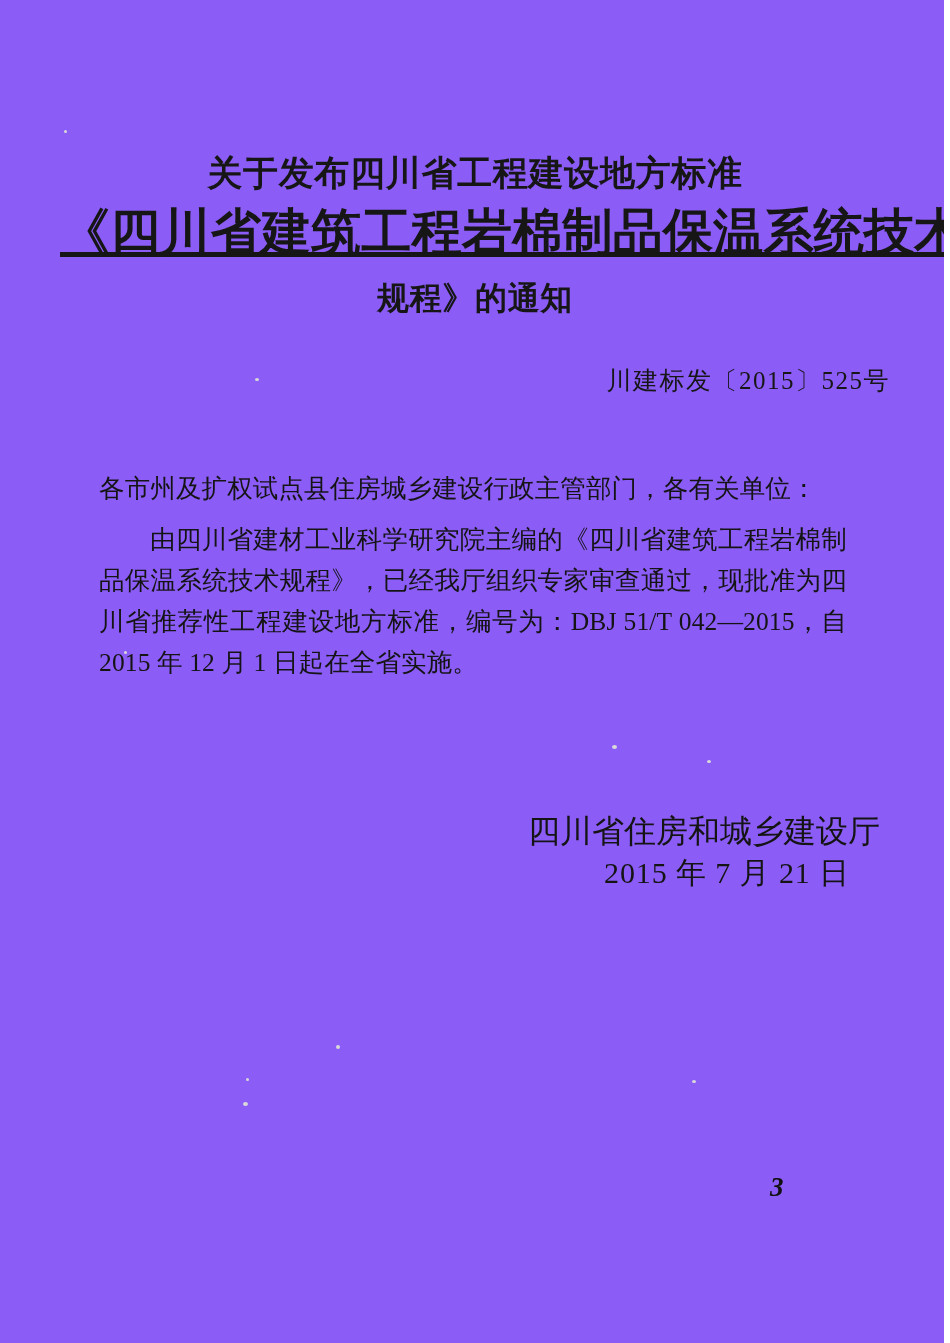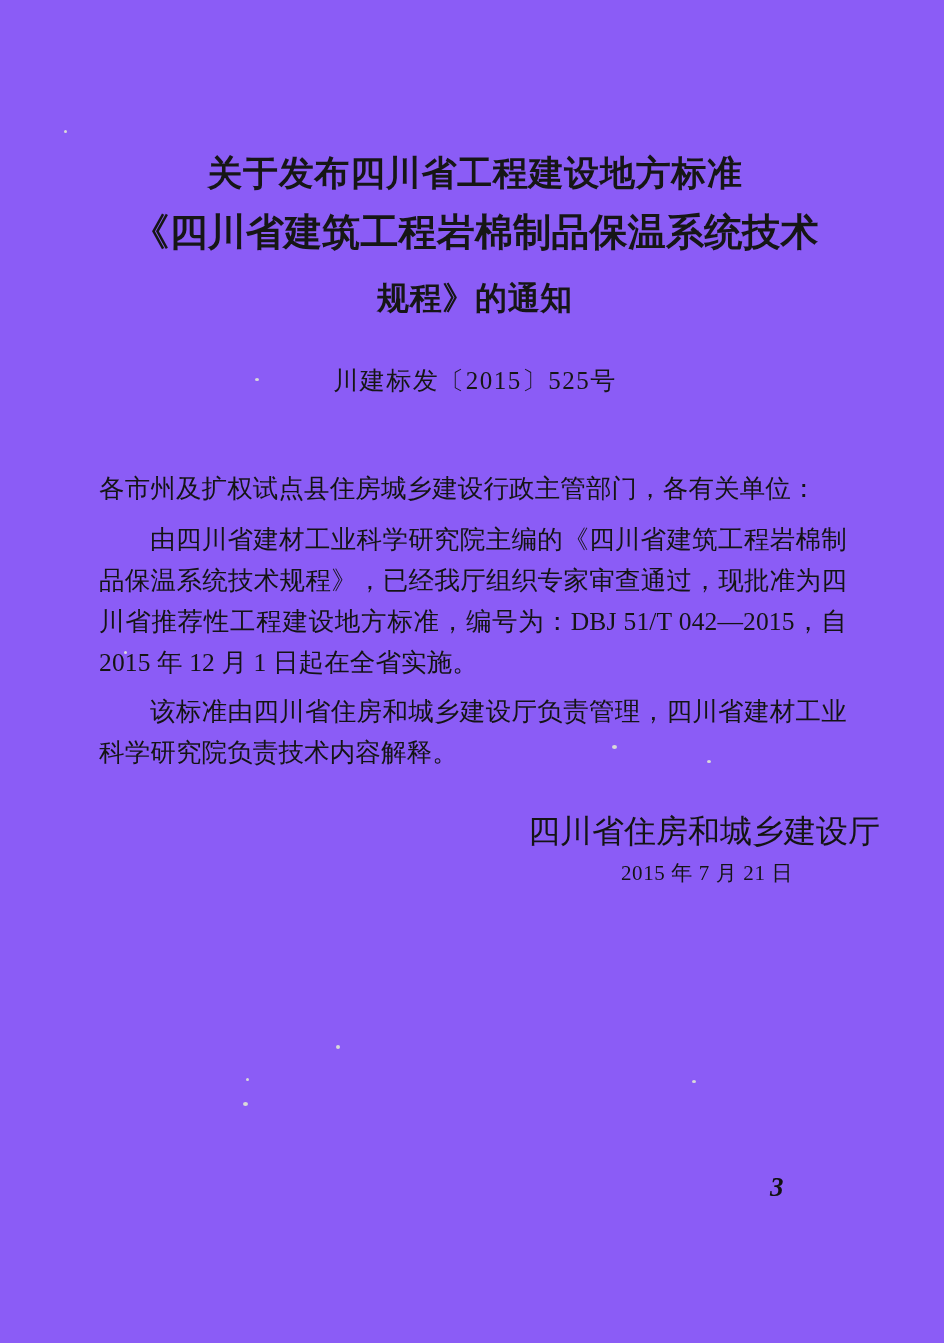--- a/index.html
+++ b/index.html
@@ -49,36 +49,37 @@
     font-weight: 700;
     color: #161616;
     letter-spacing: 0.02em;
     white-space: nowrap;
   }
   .title-line-1 {
     font-size: 35px;
     line-height: 54px;
   }
   .title-line-2 {
-    font-size: 38px;
+    font-size: 50px;
     line-height: 64px;
     letter-spacing: 0.005em;
+    text-decoration: underline;
   }
   .title-line-3 {
     font-size: 32px;
     line-height: 68px;
   }
 
   
   .doc-number {
     position: absolute;
     left: 60px;
     top: 364px;
     width: 830px;
-    text-align: center;
+    text-align: right;
     font-family: "Liberation Serif", "DejaVu Serif", serif;
     font-size: 25px;
     letter-spacing: 0.06em;
     color: #161616;
   }
 
   
   .body-text {
     position: absolute;
     left: 99px;
@@ -116,23 +117,23 @@
     color: #141414;
   }
   .sig-org {
     font-size: 32px;
     line-height: 42px;
     text-align: left;
     padding-left: 28px;
     white-space: nowrap;
   }
   .sig-date {
-    font-size: 21px;
+    font-size: 30px;
     line-height: 42px;
-    text-align: center;
+    text-align: right;
     padding-left: 64px;
     letter-spacing: 0.03em;
     white-space: nowrap;
   }
 
   
   .page-number {
     position: absolute;
     left: 770px;
     top: 1172px;
@@ -154,21 +155,20 @@
       <div class="title-line title-line-1">关于发布四川省工程建设地方标准</div>
       <div class="title-line title-line-2">《四川省建筑工程岩棉制品保温系统技术</div>
       <div class="title-line title-line-3">规程》的通知</div>
     </div>
 
     <div class="doc-number">川建标发〔2015〕525号</div>
 
     <div class="body-text">
       <p class="para nowrap-line">各市州及扩权试点县住房城乡建设行政主管部门，各有关单位：</p>
       <p class="para indent">由四川省建材工业科学研究院主编的《四川省建筑工程岩棉制品保温系统技术规程》，已经我厅组织专家审查通过，现批准为四川省推荐性工程建设地方标准，编号为：DBJ 51/T 042—2015，自 2015 年 12 月 1 日起在全省实施。</p>
-      <p class="para indent">该标准由四川省住房和城乡建设厅负责管理，四川省建材工业科学研究院负责技术内容解释。</p>
     </div>
 
     <div class="signature">
       <div class="sig-org">四川省住房和城乡建设厅</div>
       <div class="sig-date">2015 年 7 月 21 日</div>
     </div>
 
     <div class="page-number">3</div>
 
   </div>

